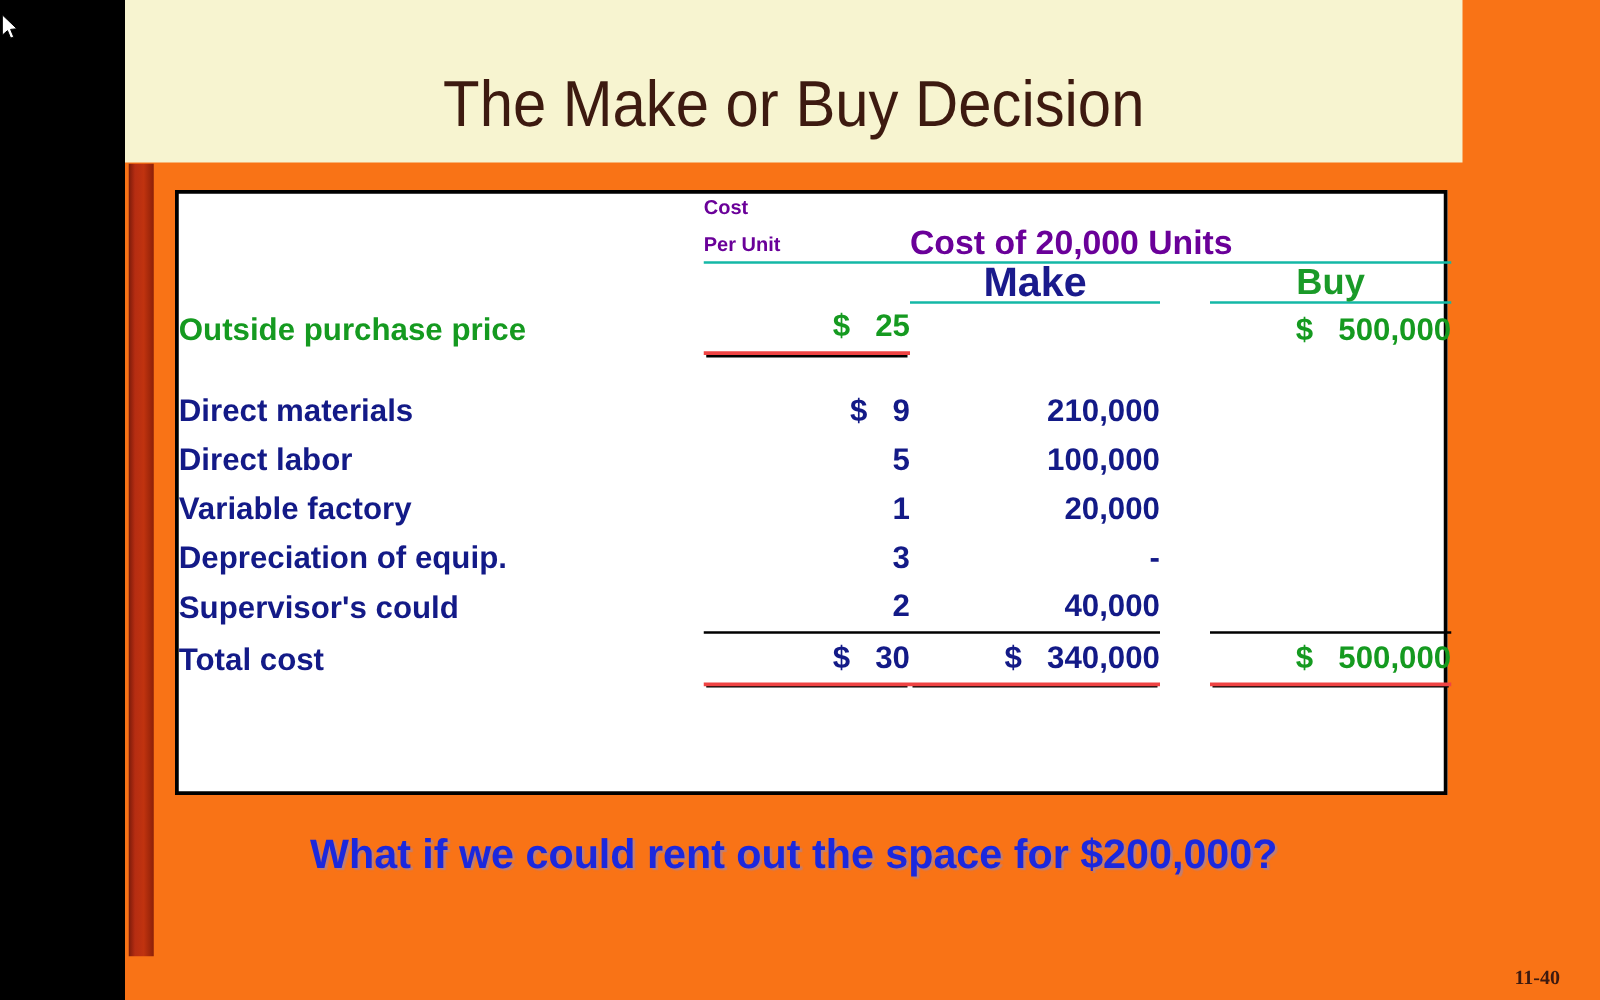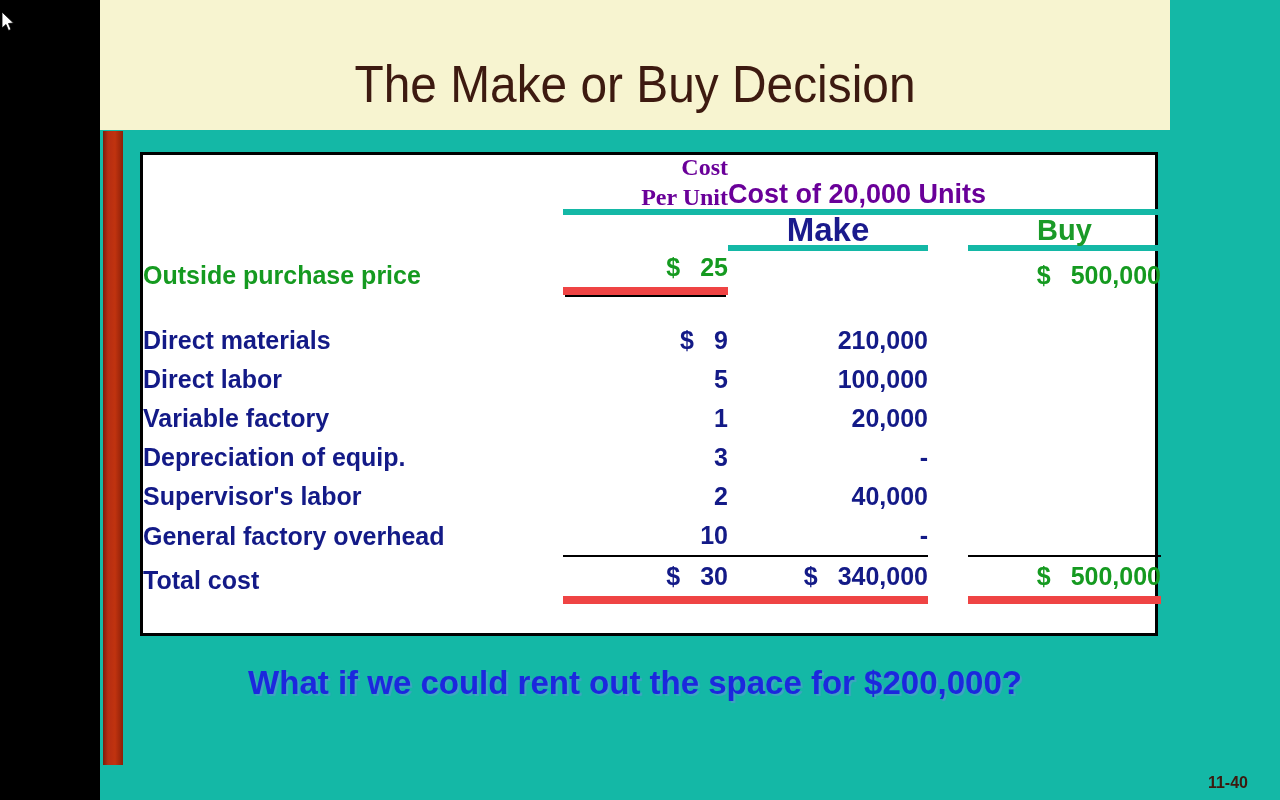--- a/index.html
+++ b/index.html
@@ -15,21 +15,21 @@
   #cursor{
     position:absolute; left:2px; top:12px; width:14px; height:20px;
     pointer-events:none;
   }
 
   
   #slide{
     position:absolute;
     left:100px; top:0px;
     width:1180px; height:800px;
-    background:#14b8a6;
+    background:#f97316;
   }
 
   
   #title-band{
     position:absolute; left:0px; top:0px;
     width:1070px; height:130px;
     background:#f7f4d0;
   }
   #slide-title{
     position:absolute;
@@ -78,25 +78,24 @@
 
   .col-label{ width:420px; }
   .col-unit { width:165px; }
   .col-make { width:200px; }
   .col-gap  { width:40px; }
   .col-buy  { width:193px; }
 
   
   .hdr-cost-unit{
     color:#6a0099;
-    font-size:24px;
-    text-align:right;
+    font-size:16px;
+    text-align:left;
     line-height:24px;
     padding-bottom:2px;
-    font-family:Liberation Serif, serif;
   }
   .hdr-cost-units{
     color:#6a0099;
     font-size:27px;
     line-height:30px;
     padding-bottom:3px;
   }
   .hdr-make{
     color:#1a1a8c;
     font-size:33px;
@@ -104,21 +103,21 @@
     line-height:30px;
     padding-bottom:2px;
   }
   .hdr-buy{
     color:#1a9a28;
     font-size:29px;
     text-align:center;
     line-height:30px;
     padding-bottom:2px;
   }
-  .rule-bottom{ border-bottom:6px solid #14b8a6; }
+  .rule-bottom{ border-bottom:2px solid #14b8a6; }
 
   
   .lbl{
     font-size:25px;
     line-height:39px;
     padding-left:44px;
     white-space:nowrap;
     margin-top:40px;
   }
   .num{
@@ -133,21 +132,21 @@
   .unit-cell{ padding-right:24px; }
   .make-cell{ padding-right:14px; }
   .buy-cell { padding-right:12px; }
 
   .dollar-pair{ display:inline-block; }
   .dollar-pair .d{ display:inline-block; width:34px; text-align:left; }
   .dollar-pair .v{ display:inline-block; text-align:right; }
 
   .spacer-row td{ height:26px; }
   .double-under{
-    border-bottom:8px solid #ef4444;
+    border-bottom:3px solid #ef4444;
     box-shadow:0 4px 0 -2px #000;
   }
   .line-above{ border-top:2px solid #000; }
 
   .u-wrap{ display:block; }
 
   
   #question{
     position:absolute;
     left:0px; top:664px;
@@ -161,21 +160,21 @@
     font-family:"Liberation Sans", sans-serif;
   }
 
   
   #page-num{
     position:absolute;
     right:32px; bottom:8px;
     font-size:16px;
     font-weight:bold;
     color:#3d1a10;
-    font-family:Liberation Sans, sans-serif;
+    font-family:Liberation Serif, serif;
   }
 </style>
 </head>
 <body>
 
 <svg id="cursor" viewBox="0 0 14 20">
   <polygon points="0,0 0,16 4,12.5 6.5,18.5 9,17.5 6.5,11.5 11.5,11" fill="#ffffff" stroke="#000000" stroke-width="0.8"></polygon>
 </svg>
 
 <div id="slide">
@@ -287,42 +286,31 @@
             <span class="dollar-pair">
               <span class="d"></span><span class="v">3</span>
             </span>
           </td>
           <td class="num navy make-cell">-</td>
           <td></td>
           <td class="num green buy-cell"></td>
         </tr>
 
         <tr>
-          <td class="lbl navy">Supervisor's labor</td>
+          <td class="lbl navy">Supervisor's could</td>
           <td class="num navy unit-cell">
             <span class="dollar-pair">
               <span class="d"></span><span class="v">2</span>
             </span>
           </td>
           <td class="num navy make-cell">40,000</td>
           <td></td>
           <td class="num green buy-cell"></td>
         </tr>
 
-        <tr>
-          <td class="lbl navy">General factory overhead</td>
-          <td class="num navy unit-cell">
-            <span class="dollar-pair">
-              <span class="d"></span><span class="v">10</span>
-            </span>
-          </td>
-          <td class="num navy make-cell">-</td>
-          <td></td>
-          <td class="num green buy-cell"></td>
-        </tr>
 
         <tr>
           <td class="lbl navy">Total cost</td>
           <td class="num navy unit-cell line-above double-under">
             <span class="dollar-pair">
               <span class="d">$</span><span class="v">30</span>
             </span>
           </td>
           <td class="num navy make-cell line-above double-under">
             <span class="dollar-pair">

